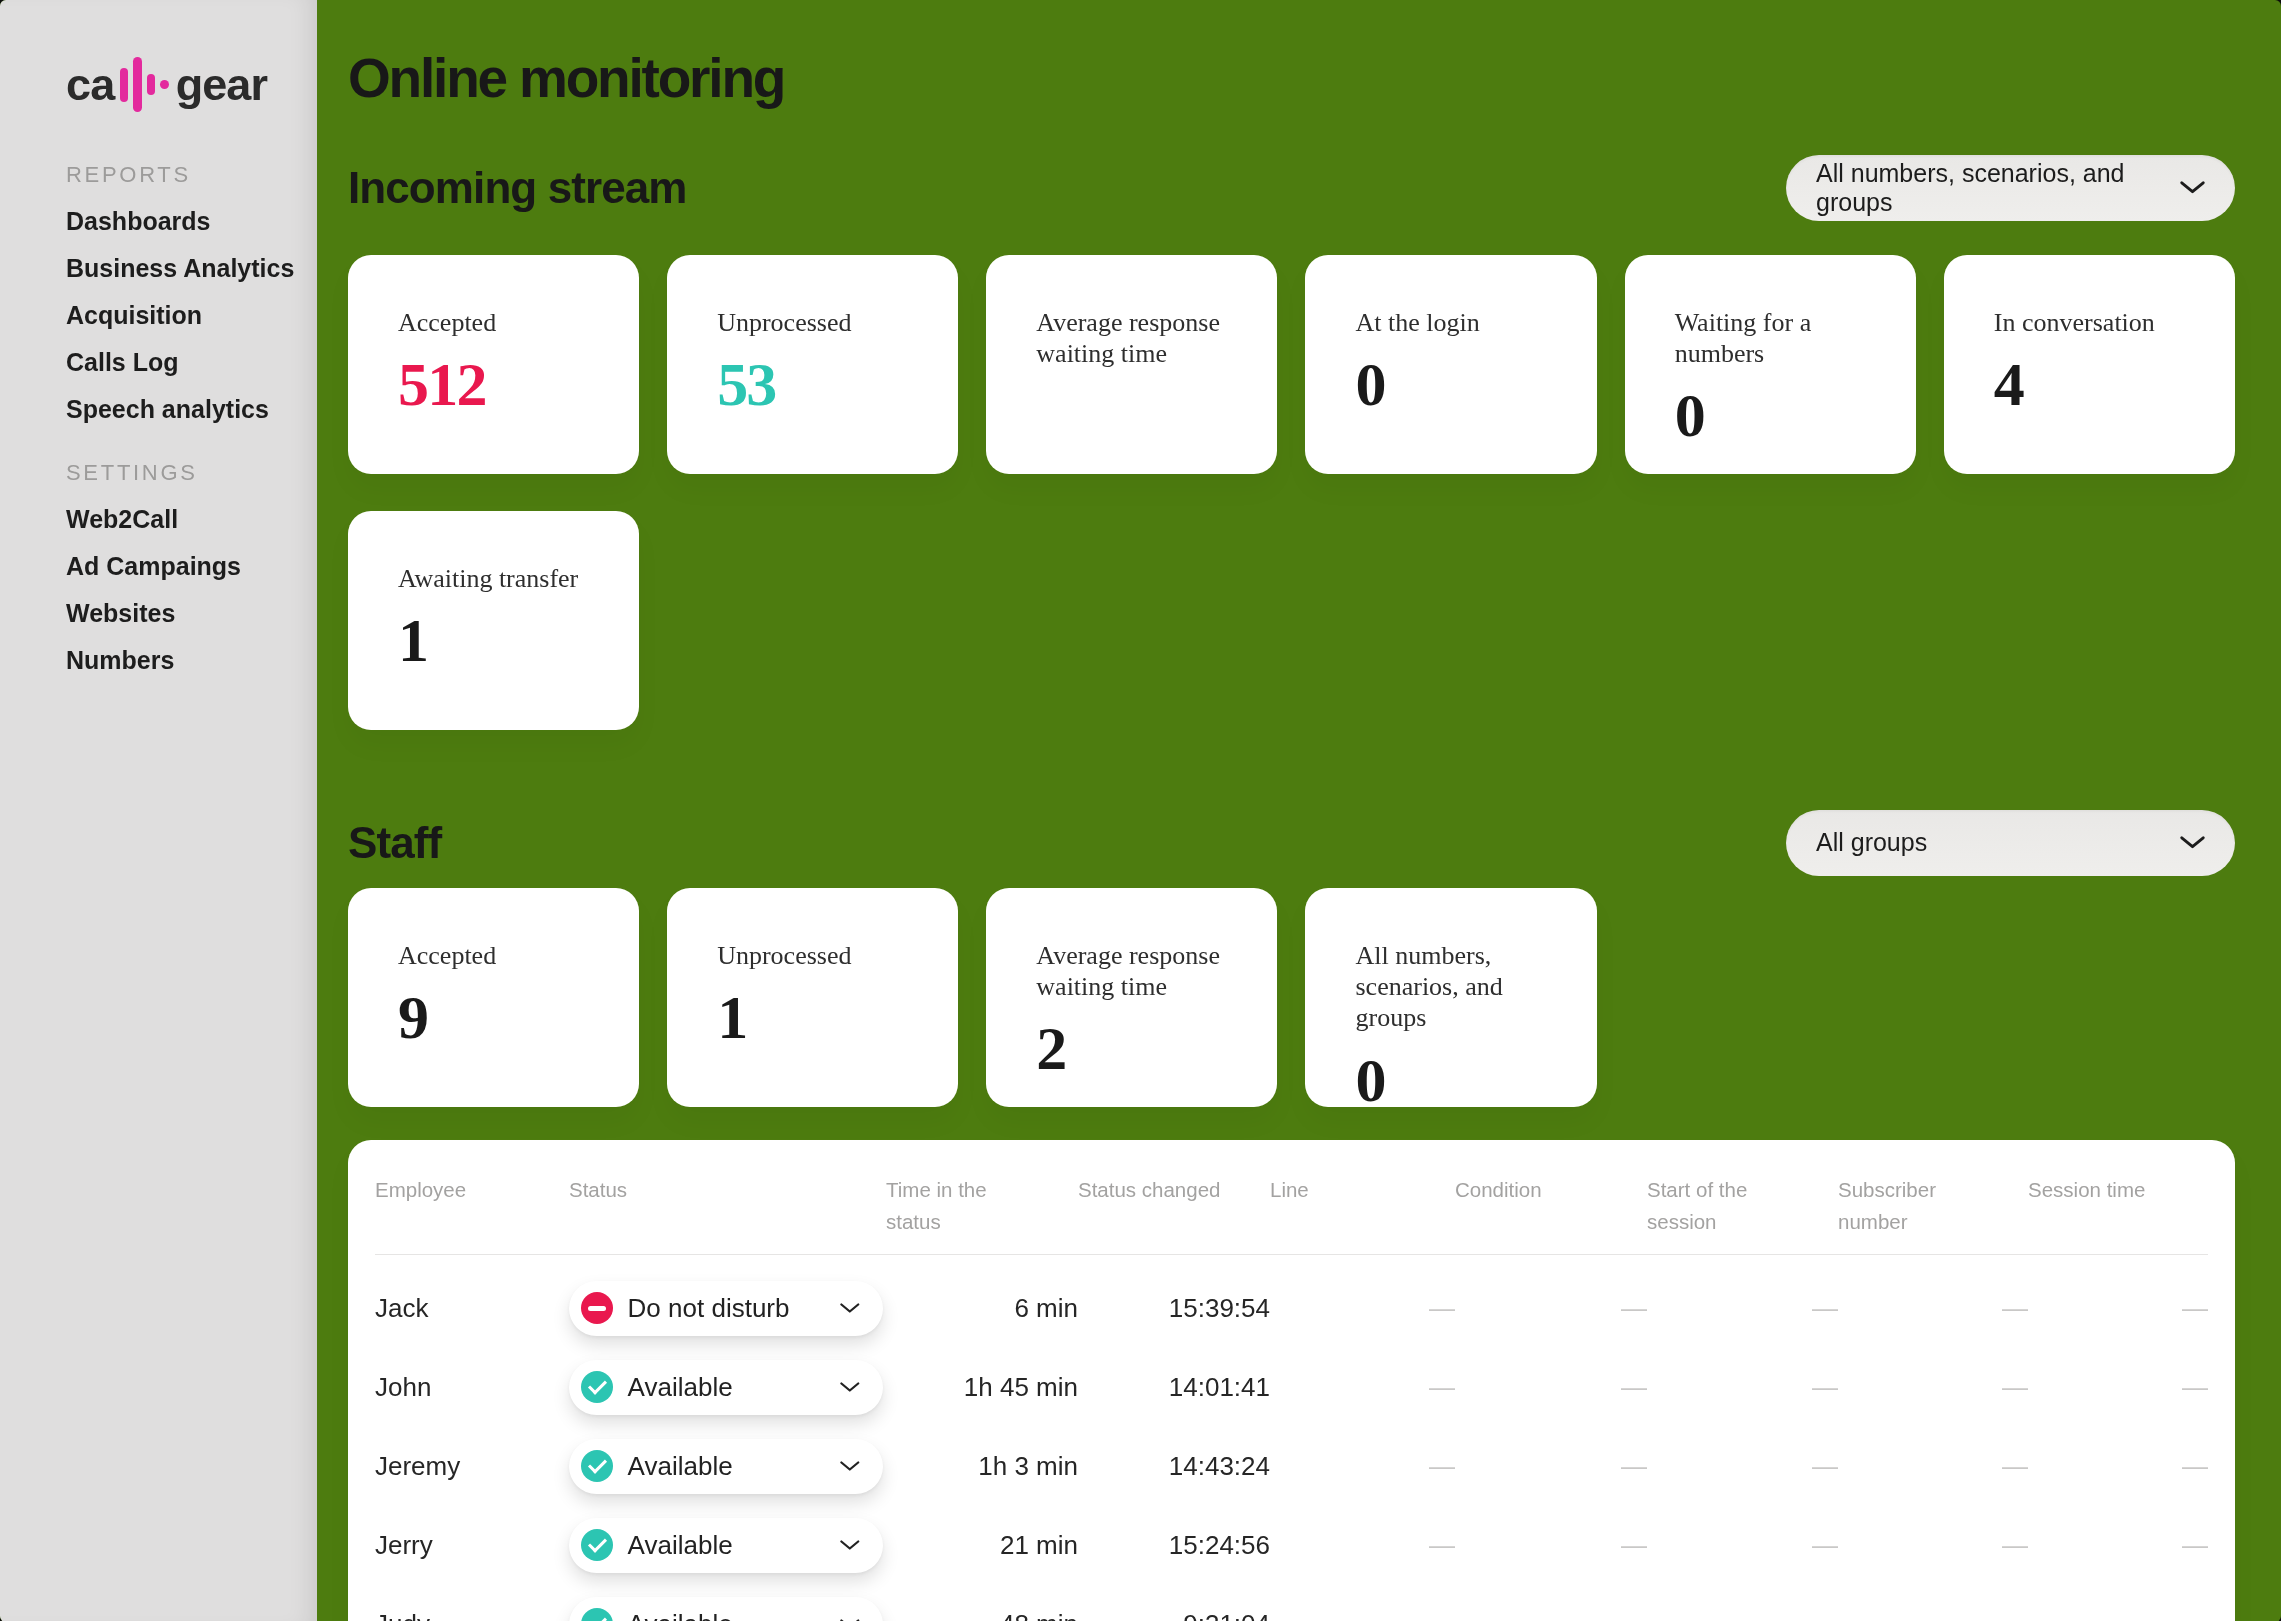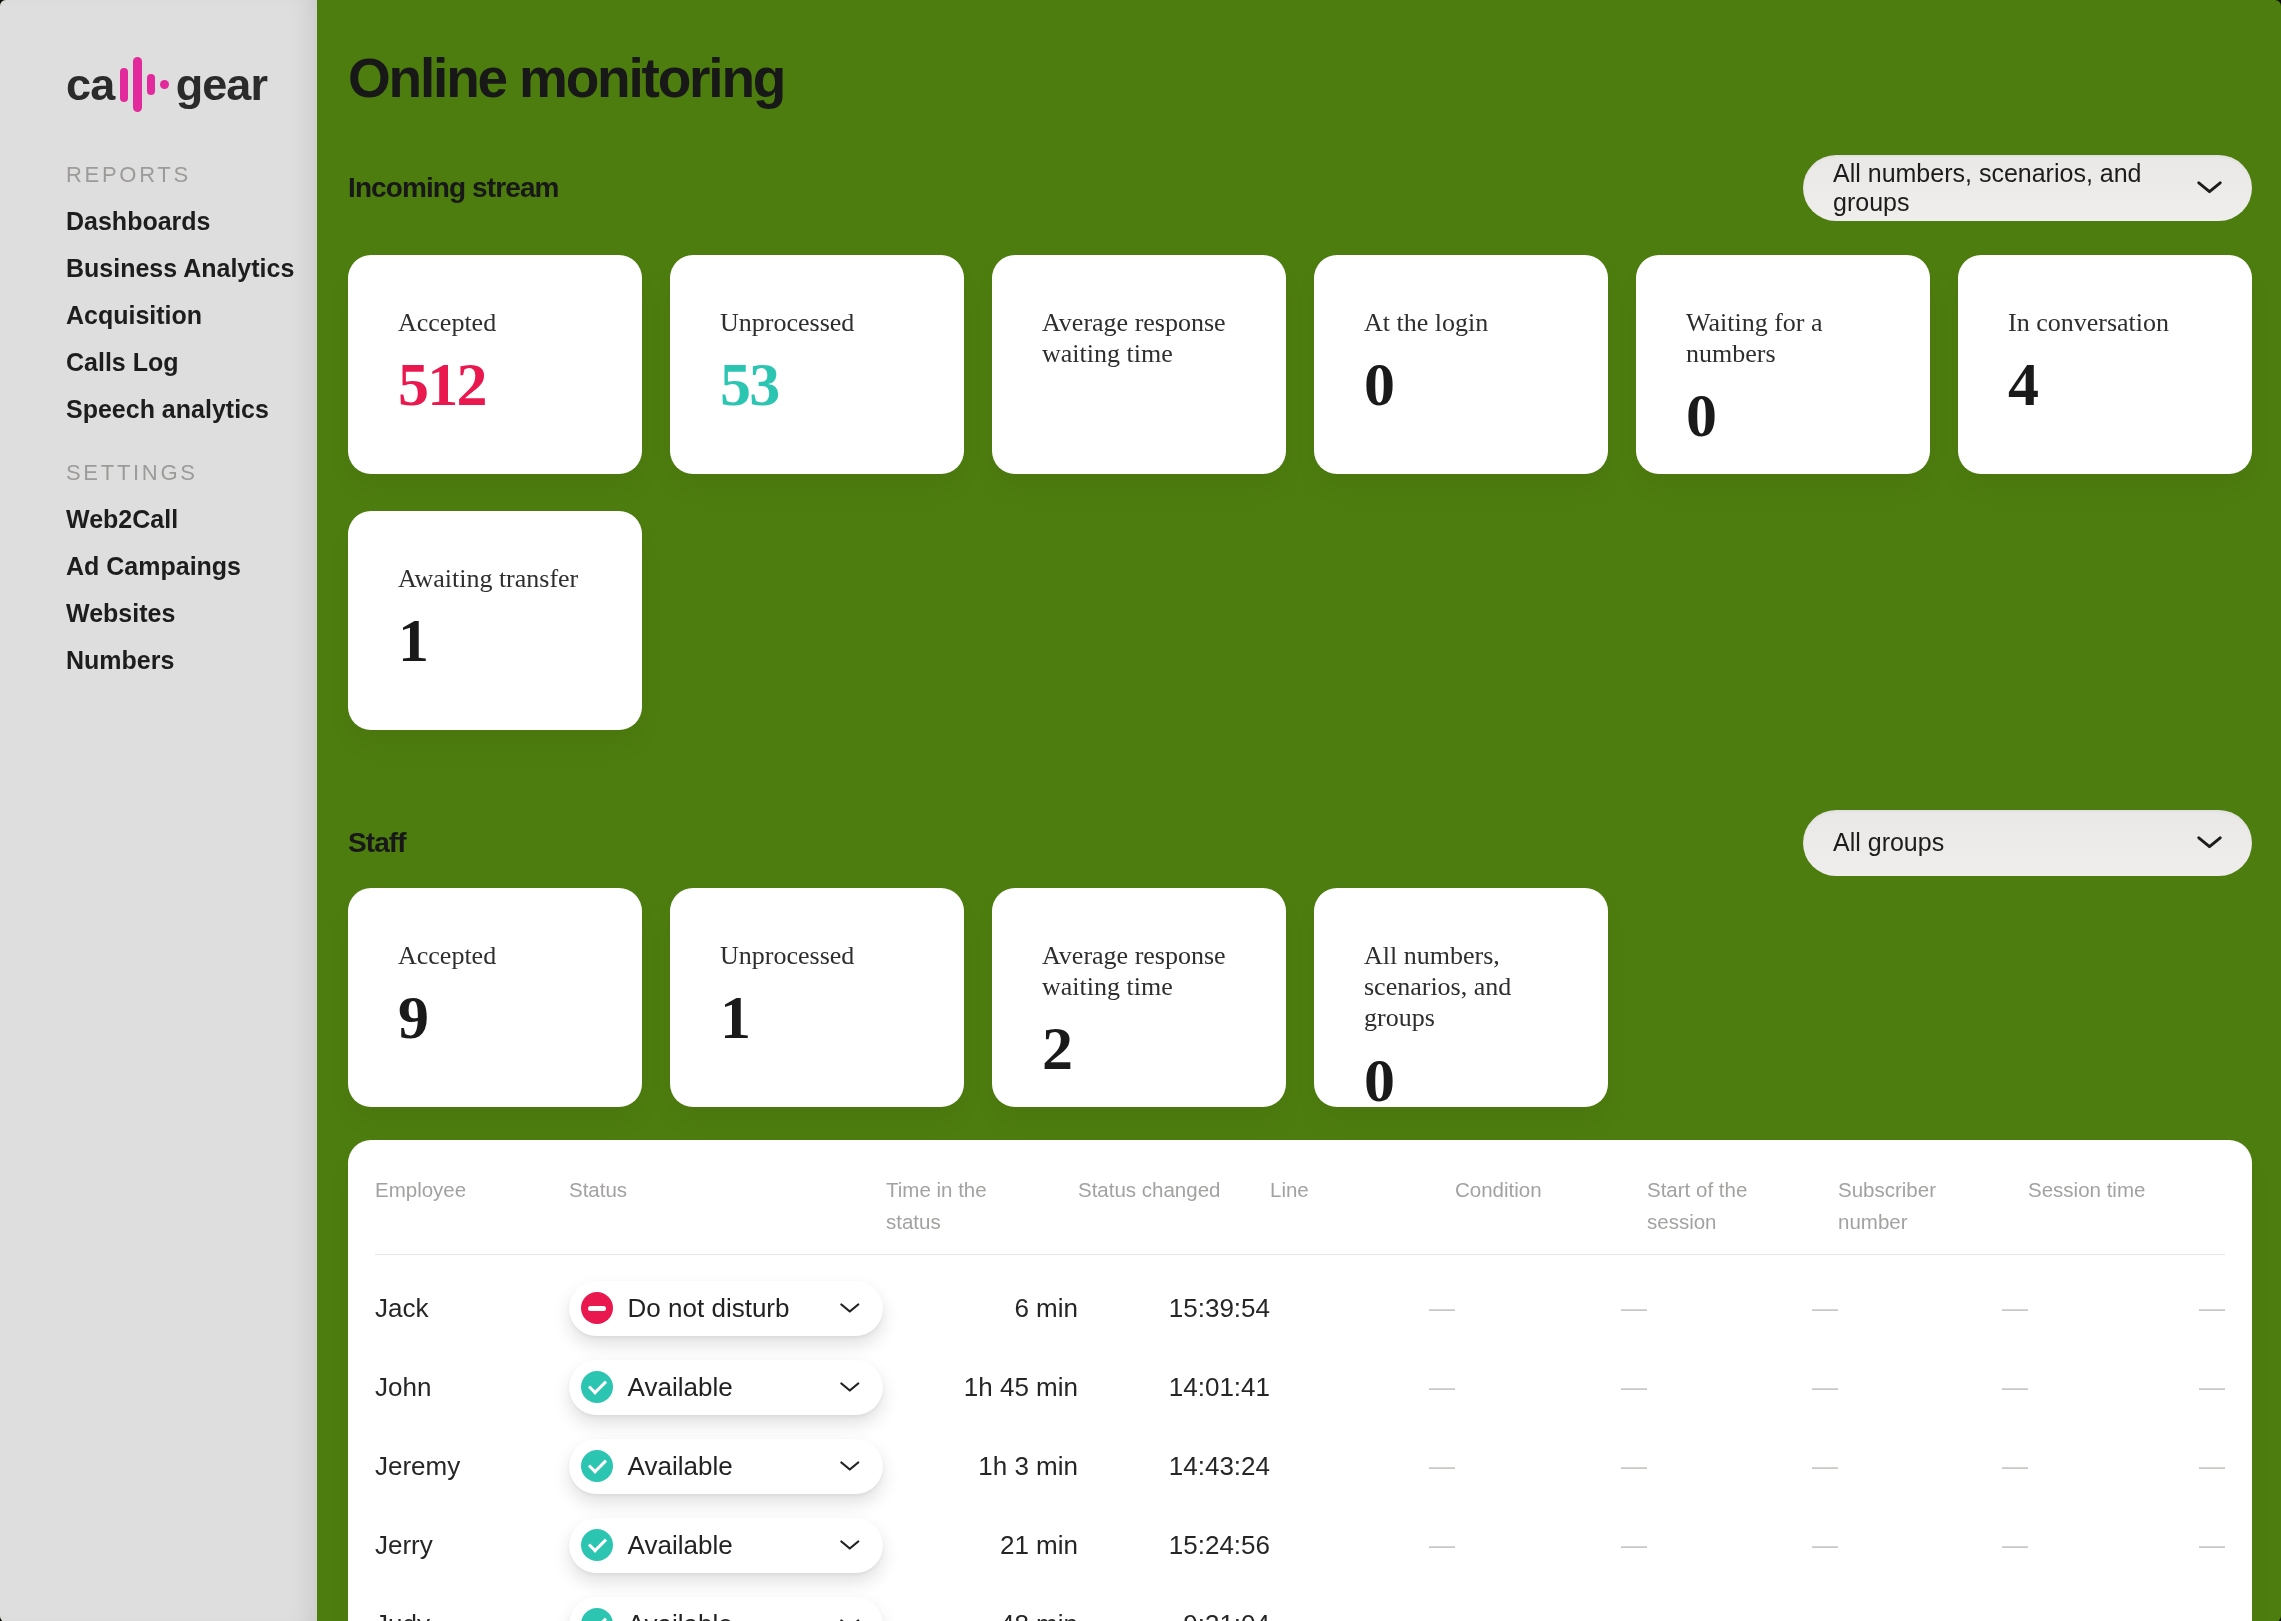--- a/index.html
+++ b/index.html
@@ -23,25 +23,25 @@
   .logo-bars i{display:block;border-radius:7.1px;background:#e32a9d;}
   .logo-bars .b1{width:8px;height:34px;}
   .logo-bars .b2{width:9px;height:55px;}
   .logo-bars .b3{width:8px;height:20.5px;}
   .logo-bars .dot{width:9px;height:9px;}
   .nav{margin-top:37px;}
   .nav-title{font-size:22px;letter-spacing:2.7px;color:#9c9b9a;height:47px;display:flex;align-items:center;}
   .nav-item{font-size:25px;font-weight:700;color:#1d1d1d;height:47px;display:flex;align-items:center;cursor:pointer;}
   .nav-section + .nav-section{margin-top:16px;}
   
-  .main{flex:1;padding:48px 29px 0 31px;min-width:0;}
+  .main{flex:1;padding:48px 46px 0 31px;min-width:0;}
   h1.page-title{margin:0;font-size:55px;font-weight:700;letter-spacing:-2.2px;color:#181818;line-height:1.1;}
   .section-head{display:flex;justify-content:space-between;align-items:center;margin-top:46px;height:66px;}
   .section-head.staff-head{margin-top:80px;}
-  h2.section-title{margin:0;font-size:28px;font-weight:700;letter-spacing:-0.9px;color:#181818;}
+  h2.section-title{margin:0;font-size:44px;font-weight:700;letter-spacing:-0.9px;color:#181818;}
   .filter-pill{
     width:449px;height:66px;border-radius:33px;border:none;cursor:pointer;
     background:linear-gradient(180deg,#e9e8e6,#efeeec);
     box-shadow:inset 0 1.8px 2.7px rgba(0,0,0,0.04);
     display:flex;align-items:center;padding:0 30px;
     font-family:inherit;font-size:25px;color:#1c1c1c;text-align:left;
   }
   .filter-pill .pill-label{flex:1;}
   .chev{flex-shrink:0;}
   

